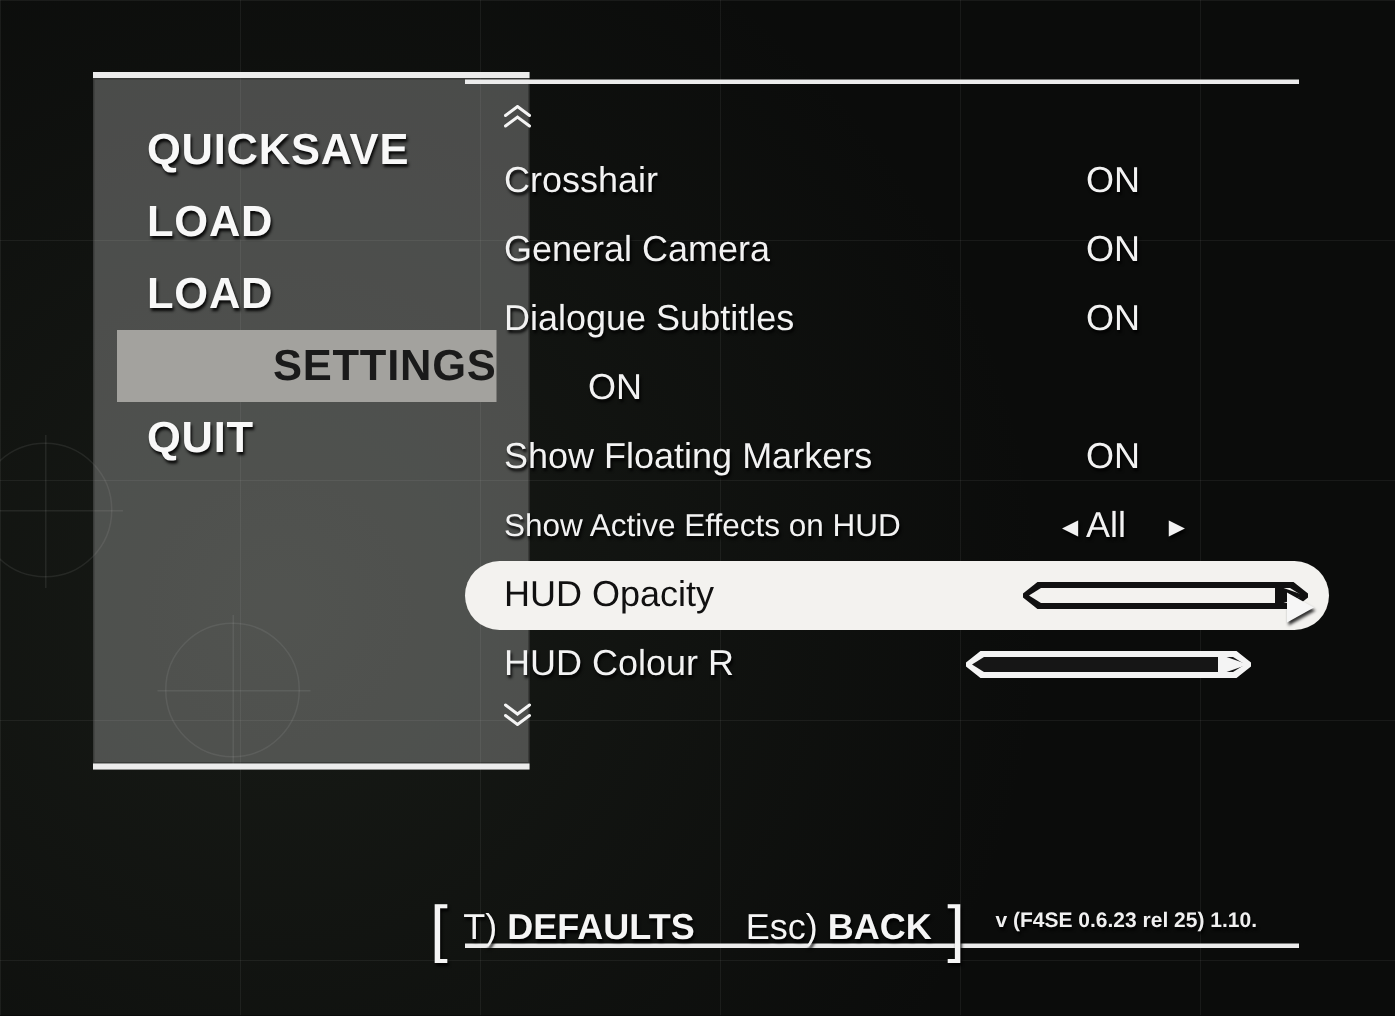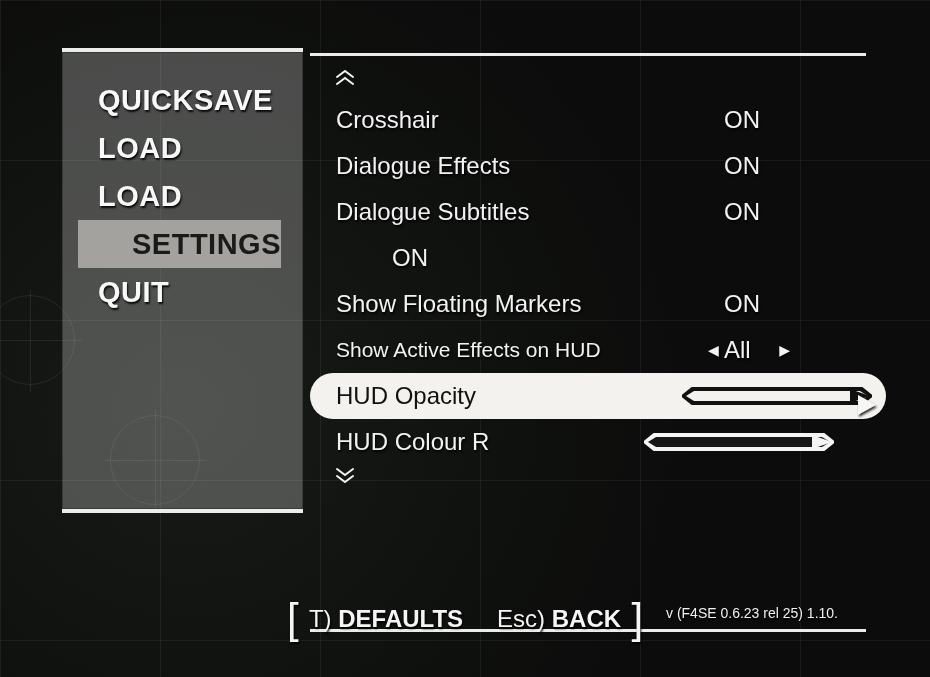--- a/index.html
+++ b/index.html
@@ -31,21 +31,21 @@
   .c1::before{ left:50%; top:-6px; width:1px; height:102px; }
   .c1::after{ top:50%; left:-6px; height:1px; width:102px; }
   .c2 { width:90px; height:90px; left:110px; top:415px; }
   .c2::before{ left:50%; top:-6px; width:1px; height:102px; }
   .c2::after{ top:50%; left:-6px; height:1px; width:102px; }
 
   
   .left-panel {
     position: absolute;
     left: 62px; top: 48px;
-    width: 241px; height: 465px;
+    width: 291px; height: 465px;
     background: rgba(216,216,214,0.30);
     border-top: 4px solid #ececec;
     border-bottom: 4px solid #ececec;
     box-shadow: 0 0 0 1px rgba(0,0,0,0.25) inset;
     padding-top: 24px;
   }
   .menu-item {
     padding: 3px 0 3px 36px;
     font-size: 29px;
     font-weight: 600;
@@ -128,21 +128,21 @@
     border-top:10px solid transparent;
     border-bottom:10px solid transparent;
     border-left:18px solid #f6f6f6;
     filter: drop-shadow(1px 2px 1px rgba(0,0,0,0.8));
   }
 
   .version {
     position:absolute;
     right: 8px; bottom: 2px;
     font-size: 14px;
-    font-weight:400;
+    font-weight:700;
     color:#f0f0f0;
   }
 
   
   .hints {
     position:absolute;
     left:50%; transform:translateX(-50%);
     bottom: 38px;
     display:flex; align-items:center; gap: 34px;
     font-size: 24px;
@@ -180,21 +180,21 @@
       <svg width="18" height="16">
           <path d="M1 7 L9 1 L17 7 M1 14 L9 8 L17 14" stroke="#f4f4f4" stroke-width="2" fill="none" stroke-linecap="round"></path>
         </svg>
     </div>
 
     <div class="row">
       <span class="label">Crosshair</span>
       <span class="val">ON</span>
     </div>
     <div class="row">
-      <span class="label">Dialogue Effects</span>
+      <span class="label">General Camera</span>
       <span class="val">ON</span>
     </div>
     <div class="row">
       <span class="label">Dialogue Subtitles</span>
       <span class="val">ON</span>
     </div>
     <div class="row">
       <span class="val">ON</span>
     </div>
     <div class="row">

